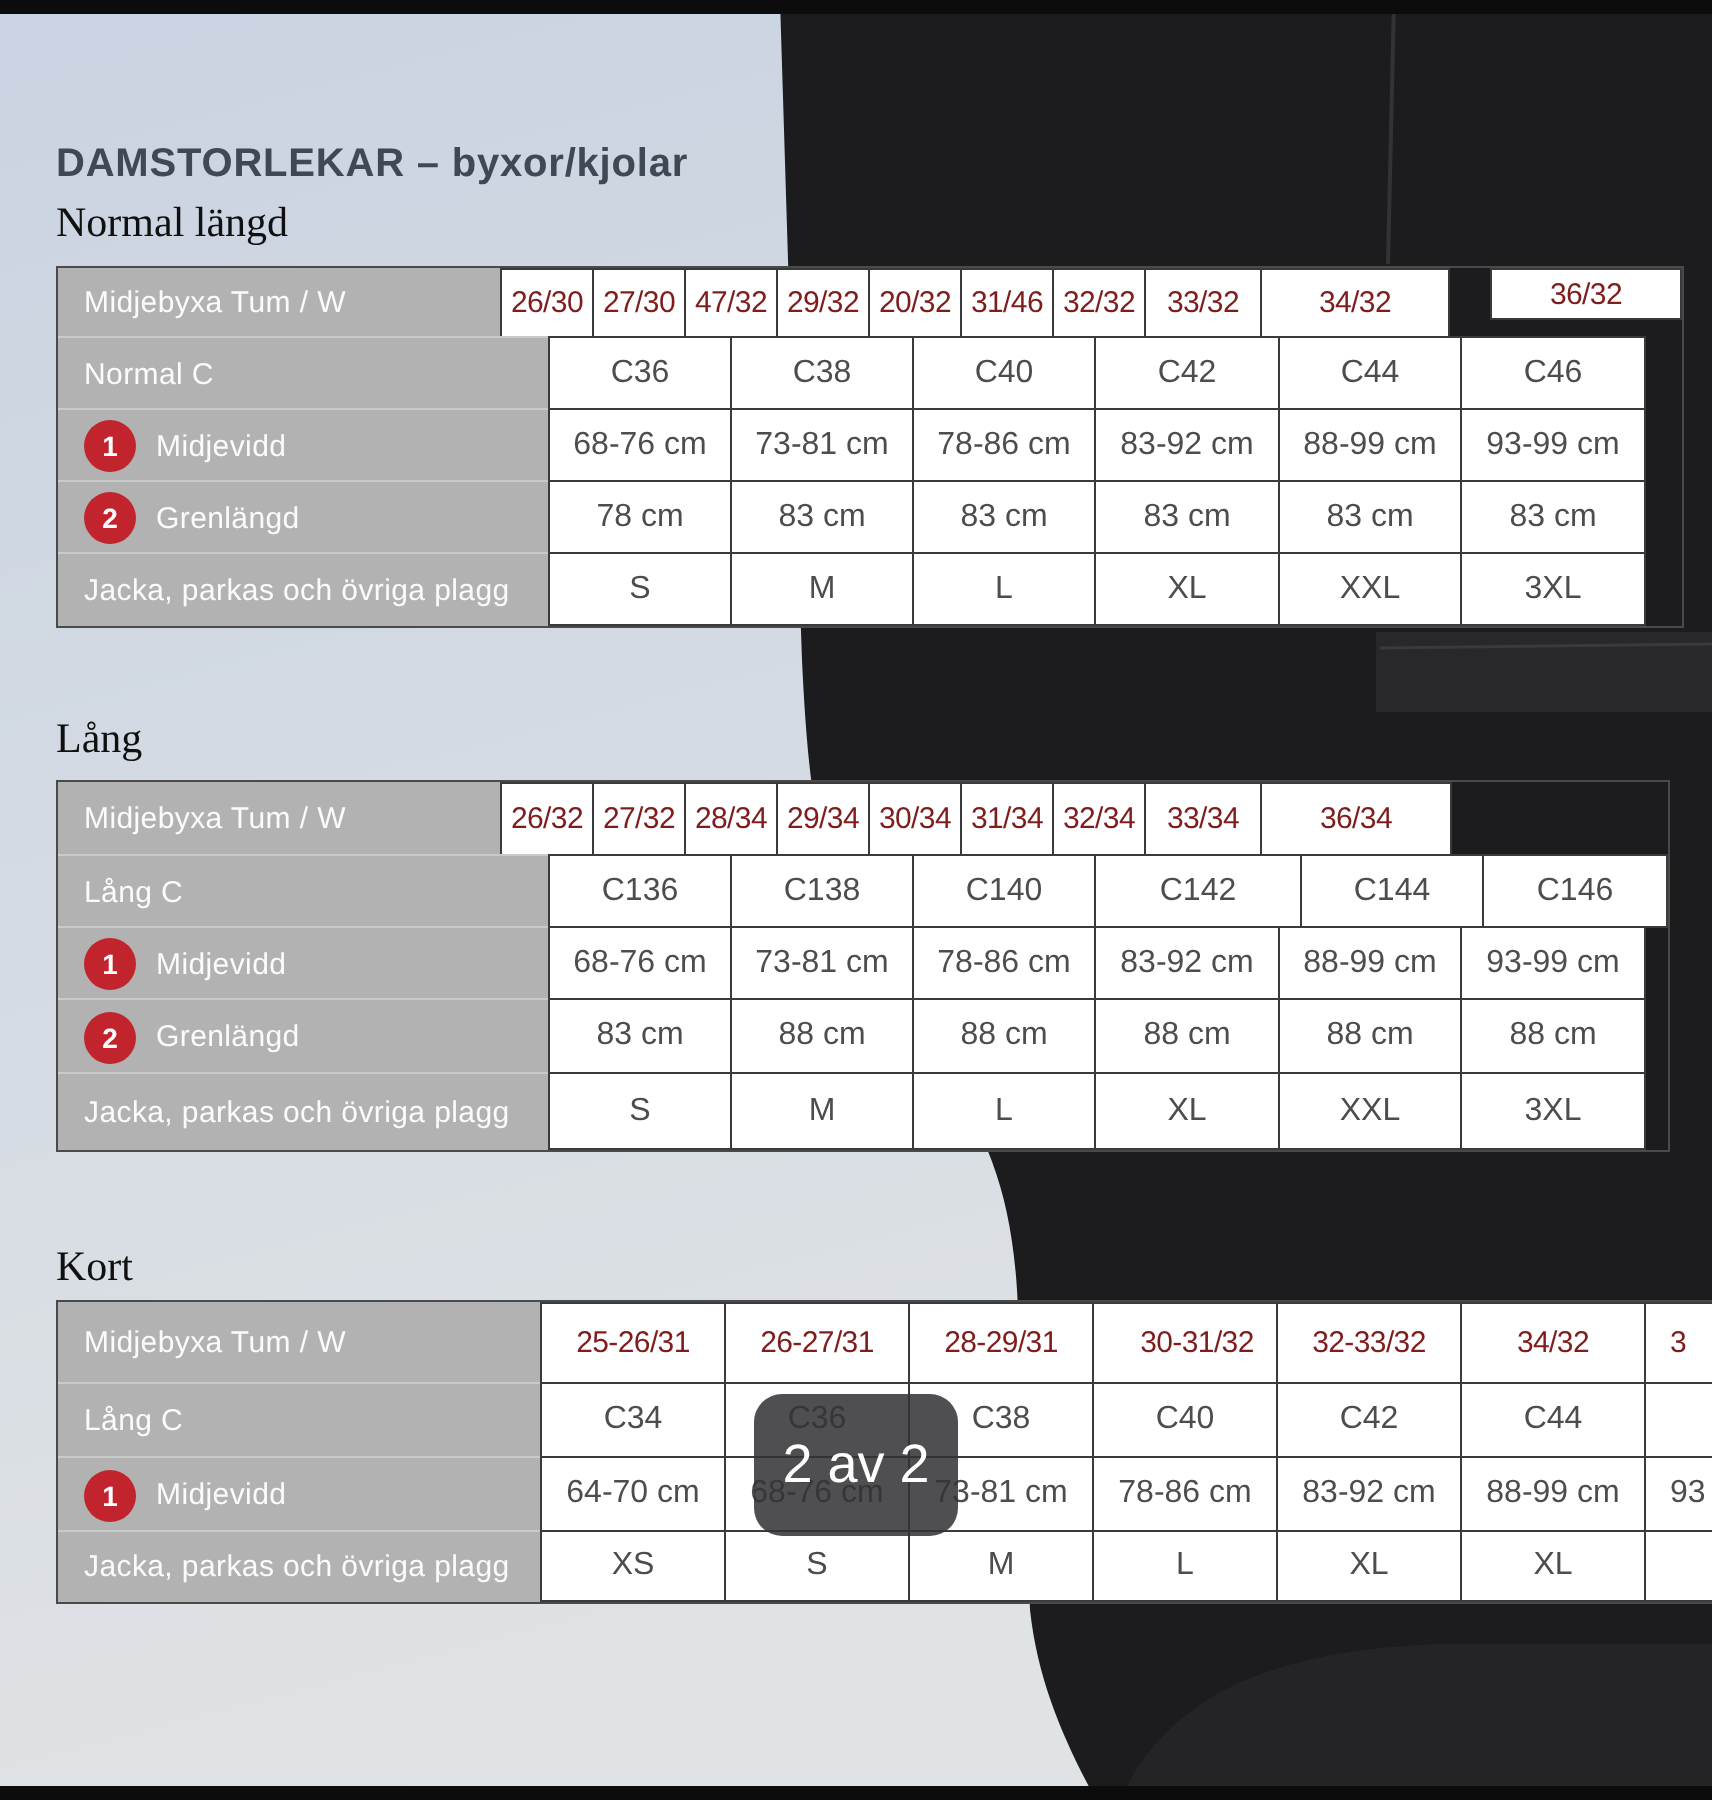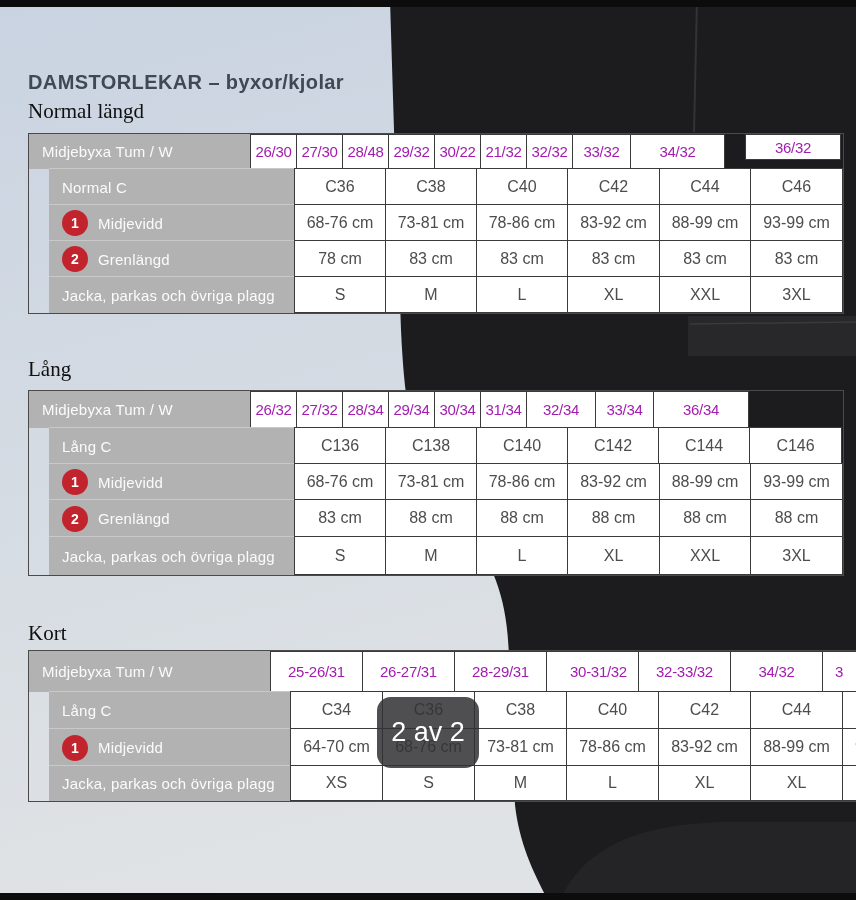--- a/index.html
+++ b/index.html
@@ -6,32 +6,32 @@
   body{width:856px;height:900px;overflow:hidden;font-family:"Liberation Sans",sans-serif;}
   .page{position:relative;width:856px;height:900px;overflow:hidden;background:var(--bg-light-bottom,#e0e3e5);}
   .bg{position:absolute;left:0;top:0;z-index:0;}
   .title{position:absolute;left:28px;top:71px;z-index:2;font-size:20px;font-weight:600;
          letter-spacing:.4px;color:var(--title-text,#3f4854);}
   .heading{position:absolute;left:28px;z-index:2;font-family:"Liberation Serif",serif;
            font-size:21px;color:var(--heading-text,#101010);}
   .heading.h0{top:99px;} .heading.h1{top:357px;} .heading.h2k{top:621px;text-align:right;}
   .tbl{position:absolute;z-index:2;border:1px solid #4a4a4a;background:transparent;}
   .trow{display:flex;}
-  .trow+.trow{margin-top:-1px;margin-left:20px;}
+  .trow+.trow{margin-top:-1px;}
   .trow+.trow .lcell{border-top:1px solid #c9c9c9;}
   .lcell{background:var(--label-gray,#b2b2b2);color:var(--label-text,#fff);display:flex;
          align-items:center;box-sizing:border-box;padding-left:13px;font-size:15px;flex:none;}
   .ltext{opacity:.95;letter-spacing:.2px;}
   .nbadge{width:26px;height:26px;border-radius:50%;background:var(--accent-red,#c2242e);color:#fff;
           display:flex;align-items:center;justify-content:center;font-size:14px;font-weight:bold;
           margin-right:10px;flex:none;}
   .vcell{background:#fff;border:1px solid var(--cell-border,#3a3a3a);margin-left:-1px;
          box-sizing:border-box;display:flex;align-items:center;justify-content:center;
          color:var(--value-text,#4d4d4d);font-size:16px;line-height:1;flex:none;white-space:nowrap;overflow:hidden;}
-  .vcell.tum{font-size:15px;letter-spacing:-.3px;color:#a21caf;}
+  .vcell.tum{font-size:15px;letter-spacing:-.3px;color:#7f1d1d;}
   .vcell.partial{justify-content:flex-start;padding-left:12px;}
   .page-badge{position:absolute;left:377px;top:697px;width:102px;height:71px;z-index:5;
               background:var(--badge-bg,rgba(50,50,52,.86));border-radius:14px;color:#fff;
               display:flex;align-items:center;justify-content:center;font-size:27px;}
 </style>
 </head>
 <body>
 
 <div class="page">
 
@@ -58,24 +58,24 @@
   <div class="heading h1">Lång</div>
   <div class="heading h2k">Kort</div>
 
   <div class="tbl" id="t0" style="left: 28px; top: 133px;">
       <div class="trow" style="height: 35px;">
         <div class="lcell" style="width: 222px;">
           <span class="ltext">Midjebyxa Tum / W</span>
         </div>
         <div class="vcell tum" style="width: 47px; height: 35px;">26/30</div>
         <div class="vcell tum" style="width: 47px; height: 35px;">27/30</div>
-        <div class="vcell tum" style="width: 47px; height: 35px;">28/48</div>
+        <div class="vcell tum" style="width: 47px; height: 35px;">47/32</div>
         <div class="vcell tum" style="width: 47px; height: 35px;">29/32</div>
-        <div class="vcell tum" style="width: 47px; height: 35px;">30/22</div>
-        <div class="vcell tum" style="width: 47px; height: 35px;">21/32</div>
+        <div class="vcell tum" style="width: 47px; height: 35px;">20/32</div>
+        <div class="vcell tum" style="width: 47px; height: 35px;">31/46</div>
         <div class="vcell tum" style="width: 47px; height: 35px;">32/32</div>
         <div class="vcell tum" style="width: 59px; height: 35px;">33/32</div>
         <div class="vcell tum" style="width: 95px; height: 35px;">34/32</div>
         <div class="vcell tum" style="width: 96px; height: 26px; margin-left: 20px;">36/32</div>
       </div>
       <div class="trow" style="height: 37px;">
         <div class="lcell" style="width: 246px;">
           <span class="ltext">Normal C</span>
         </div>
         <div class="vcell" style="width: 92px; height: 37px;">C36</div>
@@ -125,32 +125,32 @@
       <div class="trow" style="height: 37px;">
         <div class="lcell" style="width: 222px;">
           <span class="ltext">Midjebyxa Tum / W</span>
         </div>
         <div class="vcell tum" style="width: 47px; height: 37px;">26/32</div>
         <div class="vcell tum" style="width: 47px; height: 37px;">27/32</div>
         <div class="vcell tum" style="width: 47px; height: 37px;">28/34</div>
         <div class="vcell tum" style="width: 47px; height: 37px;">29/34</div>
         <div class="vcell tum" style="width: 47px; height: 37px;">30/34</div>
         <div class="vcell tum" style="width: 47px; height: 37px;">31/34</div>
-        <div class="vcell tum" style="width: 70px; height: 37px;">32/34</div>
+        <div class="vcell tum" style="width: 47px; height: 37px;">32/34</div>
         <div class="vcell tum" style="width: 59px; height: 37px;">33/34</div>
         <div class="vcell tum" style="width: 96px; height: 37px;">36/34</div>
       </div>
       <div class="trow" style="height: 37px;">
         <div class="lcell" style="width: 246px;">
           <span class="ltext">Lång C</span>
         </div>
         <div class="vcell" style="width: 92px; height: 37px;">C136</div>
         <div class="vcell" style="width: 92px; height: 37px;">C138</div>
         <div class="vcell" style="width: 92px; height: 37px;">C140</div>
-        <div class="vcell" style="width: 92px; height: 37px;">C142</div>
+        <div class="vcell" style="width: 104px; height: 37px;">C142</div>
         <div class="vcell" style="width: 92px; height: 37px;">C144</div>
         <div class="vcell" style="width: 93px; height: 37px;">C146</div>
       </div>
       <div class="trow" style="height: 37px;">
         <div class="lcell" style="width: 246px;">
           <span class="nbadge">1</span>
           <span class="ltext">Midjevidd</span>
         </div>
         <div class="vcell" style="width: 92px; height: 37px;">68-76 cm</div>
         <div class="vcell" style="width: 92px; height: 37px;">73-81 cm</div>

